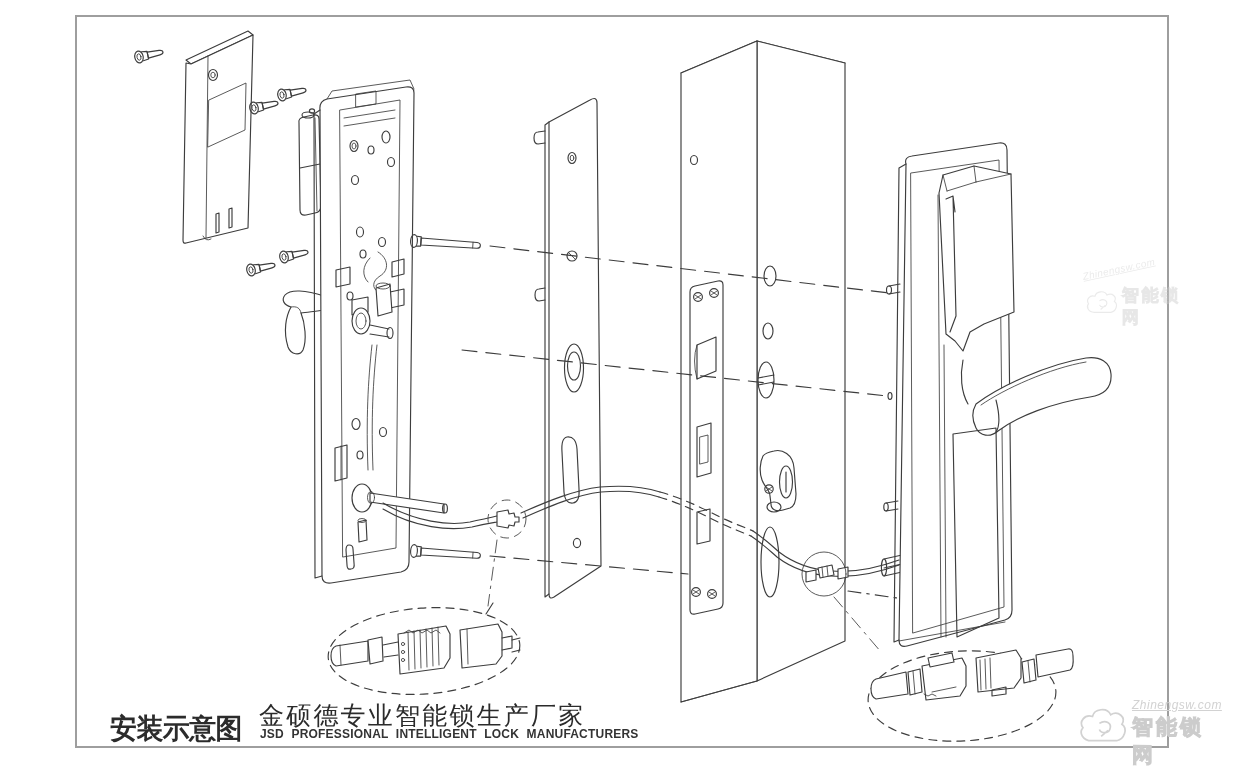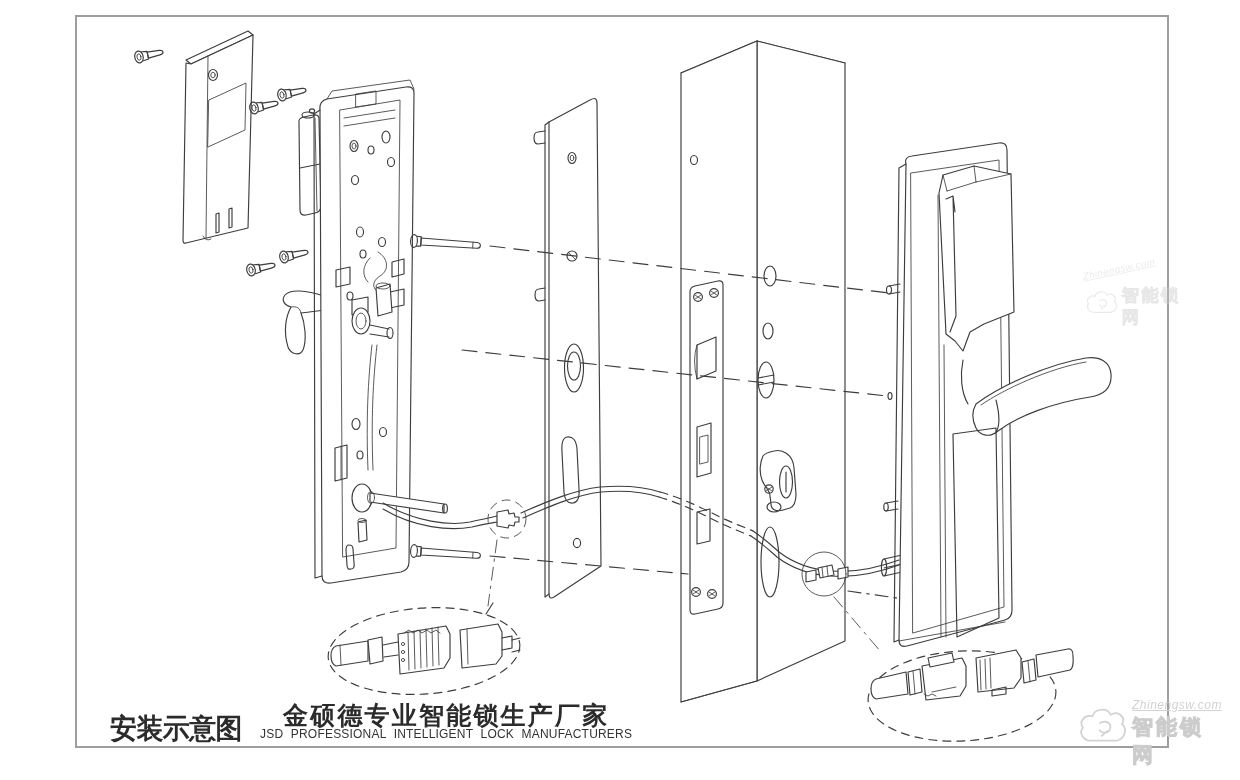--- a/index.html
+++ b/index.html
@@ -15,22 +15,22 @@
   svg .ln{fill:none;stroke:#3d3d3d;stroke-width:1.15;stroke-linecap:round;stroke-linejoin:round;}
   svg .lnw{fill:#ffffff;stroke:#3d3d3d;stroke-width:1.15;stroke-linecap:round;stroke-linejoin:round;}
   svg .thin{stroke-width:0.85;}
   svg .dash{stroke-dasharray:15 9;}
   svg .dashsm{stroke-dasharray:8 6;}
   svg .dashdot{stroke-dasharray:13 6 2.5 6;}
   svg .dashcirc{stroke-dasharray:8 6;}
 
   .caption{position:absolute;color:#2b2b2b;white-space:nowrap;}
   .cap-label{left:110px;top:710px;font-size:28px;font-weight:600;letter-spacing:-0.5px;transform:scaleX(0.96);transform-origin:left top;}
-  .cap-brand-cn{left:259px;top:699px;font-size:25px;font-weight:700;letter-spacing:2.2px;margin-left:24px;}
-  .cap-brand-en{left:260px;top:727px;font-size:12px;font-weight:400;letter-spacing:0.2px;word-spacing:4px;color:#333;}
+  .cap-brand-cn{left:259px;top:699px;font-size:25px;font-weight:400;letter-spacing:2.2px;}
+  .cap-brand-en{left:260px;top:727px;font-size:12px;font-weight:700;letter-spacing:0.2px;word-spacing:4px;color:#333;}
 
   .watermark{position:absolute;color:#d6d6d6;}
   .wm-bottom{left:1076px;top:698px;width:150px;}
   .wm-top{left:1084px;top:271px;width:120px;opacity:0.45;transform:scale(0.82);transform-origin:left top;}
   .wm-row{display:flex;align-items:flex-start;}
   .wm-cloud{flex:0 0 auto;margin-top:8px;}
   .wm-texts{margin-left:4px;}
   .wm-site{font-style:italic;text-decoration:underline;font-size:12px;color:#d2d2d2;letter-spacing:0.5px;}
   .wm-name{font-size:21px;font-weight:700;letter-spacing:3px;color:#ececec;-webkit-text-stroke:1px #cccccc;margin-top:1px;}
 </style>

